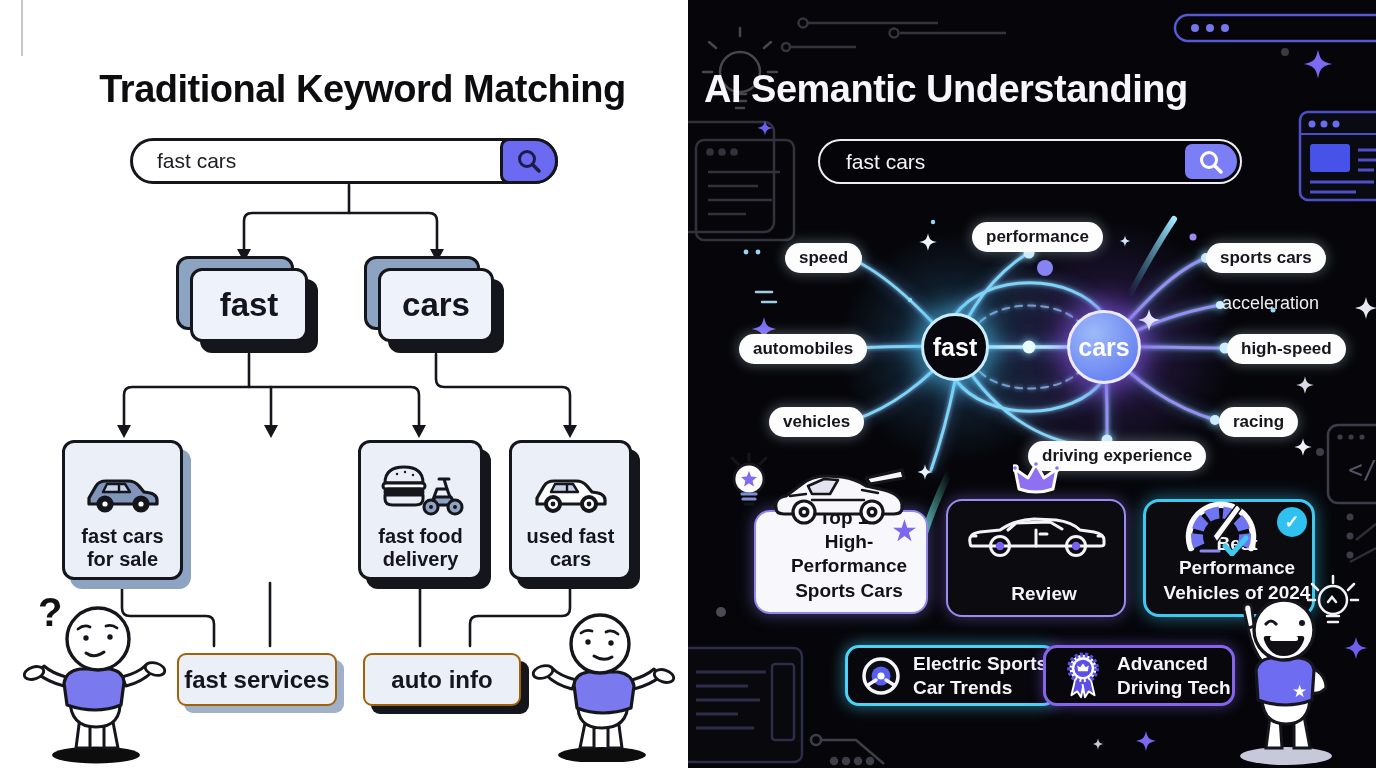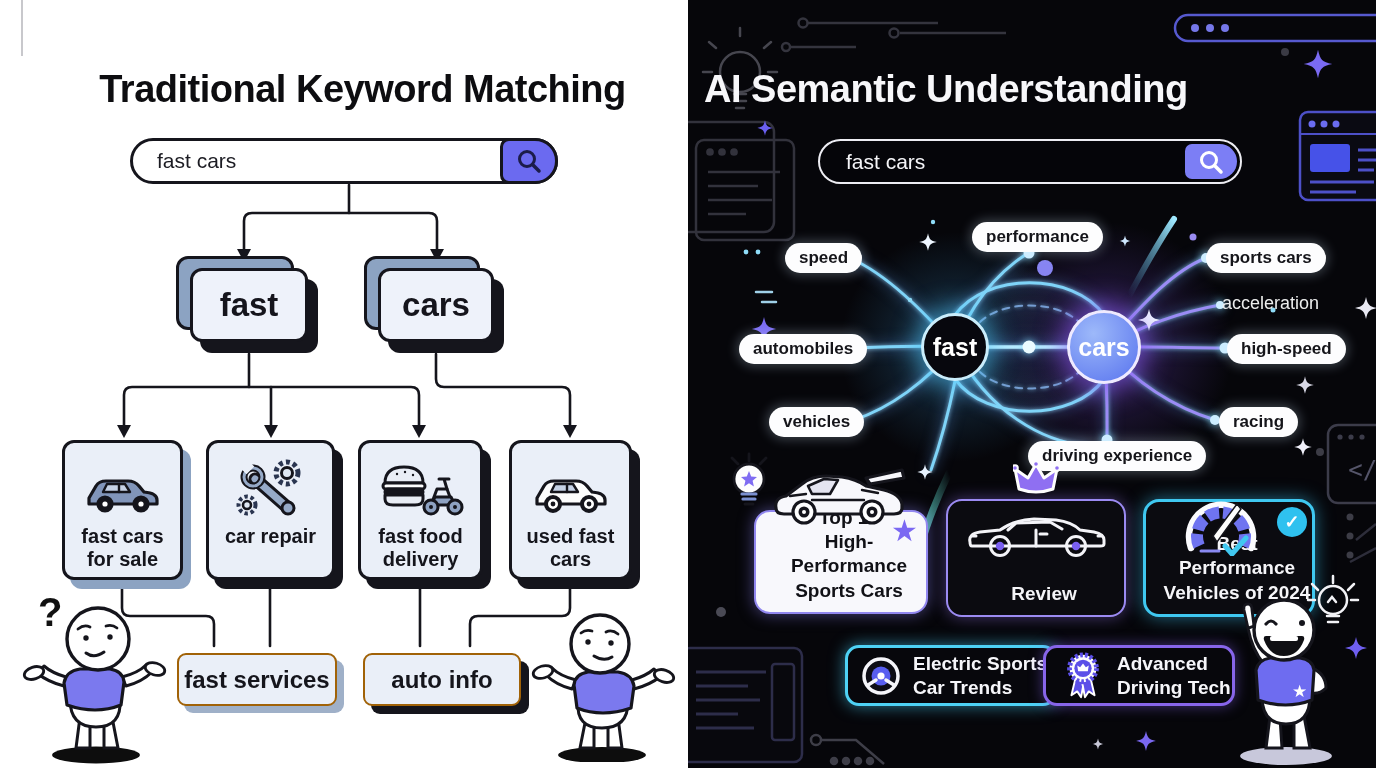--- a/index.html
+++ b/index.html
@@ -138,40 +138,20 @@
             <circle cx="60" cy="43" r="2.6" fill="#fff" stroke="none"></circle>
         </g>
       </svg>
     </div>
     <div class="lbox-label">
         <div>fast cars</div>
         <div>for sale</div>
       </div>
   </div>
 
-  <div class="lbox" style="left:206px;width:129px">
-    <div class="lbox-icon">
-      <svg width="84" height="62" viewBox="0 0 84 62">
-        <circle cx="58" cy="16" r="11" fill="none" stroke="#2a3550" stroke-width="5" stroke-dasharray="4 3.2"></circle>
-        <circle cx="58" cy="16" r="5.5" fill="#dfe7f2" stroke="#15151c" stroke-width="3"></circle>
-        <circle cx="18" cy="48" r="8.5" fill="none" stroke="#2a3550" stroke-width="4" stroke-dasharray="3.4 2.8"></circle>
-        <circle cx="18" cy="48" r="4" fill="#dfe7f2" stroke="#15151c" stroke-width="2.6"></circle>
-        <line x1="26" y1="22" x2="58" y2="50" stroke="#15151c" stroke-width="13" stroke-linecap="round"></line>
-        <line x1="26" y1="22" x2="58" y2="50" stroke="#96aac8" stroke-width="7" stroke-linecap="round"></line>
-        <circle cx="24" cy="20" r="9" fill="none" stroke="#15151c" stroke-width="7"></circle>
-        <circle cx="24" cy="20" r="9" fill="none" stroke="#96aac8" stroke-width="3"></circle>
-        <rect x="12" y="4" width="11" height="11" fill="#eaeff8" transform="rotate(-45 17.5 9.5)"></rect>
-        <circle cx="59" cy="51" r="6" fill="#96aac8" stroke="#15151c" stroke-width="3"></circle>
-      </svg>
-    </div>
-    <div class="lbox-label">
-        <div>car repair</div>
-        <div></div>
-      </div>
-  </div>
 
   <div class="lbox" style="left:358px;width:125px">
     <div class="lbox-icon">
       <svg width="88" height="58" viewBox="0 0 88 58">
         <g stroke="#15151c" stroke-width="3" stroke-linejoin="round" stroke-linecap="round">
           <path d="M8 24 Q8 8 27 8 Q46 8 46 24 Z" fill="#e9edf5"></path>
           <circle cx="20" cy="15" r="1.2" fill="#15151c" stroke="none"></circle>
             <circle cx="28" cy="13" r="1.2" fill="#15151c" stroke="none"></circle>
             <circle cx="36" cy="16" r="1.2" fill="#15151c" stroke="none"></circle>
           <rect x="6" y="24" width="42" height="6" rx="3" fill="#fdfdfd"></rect>

